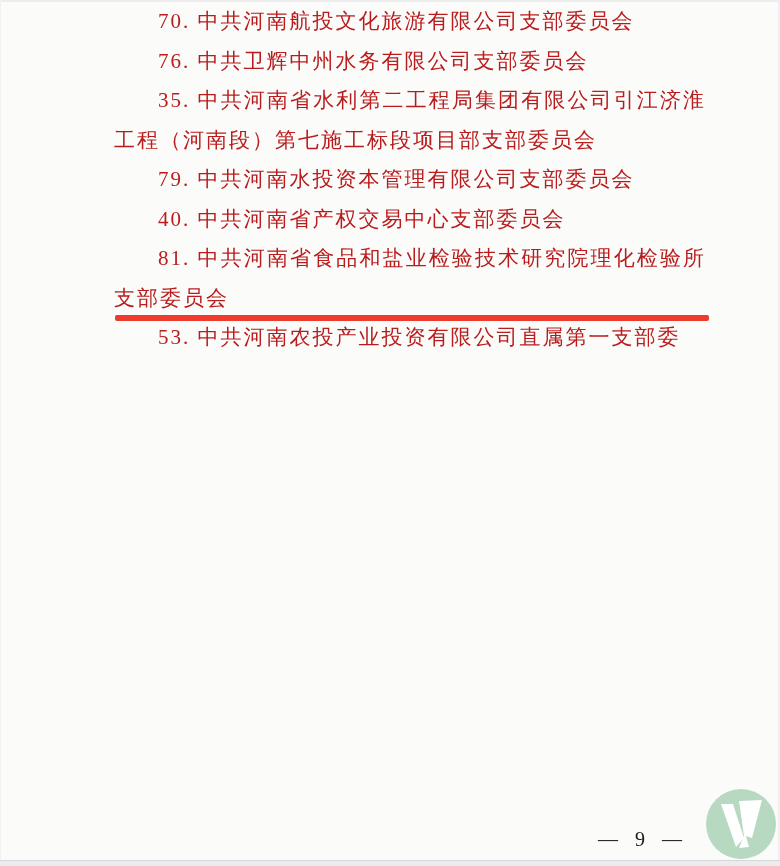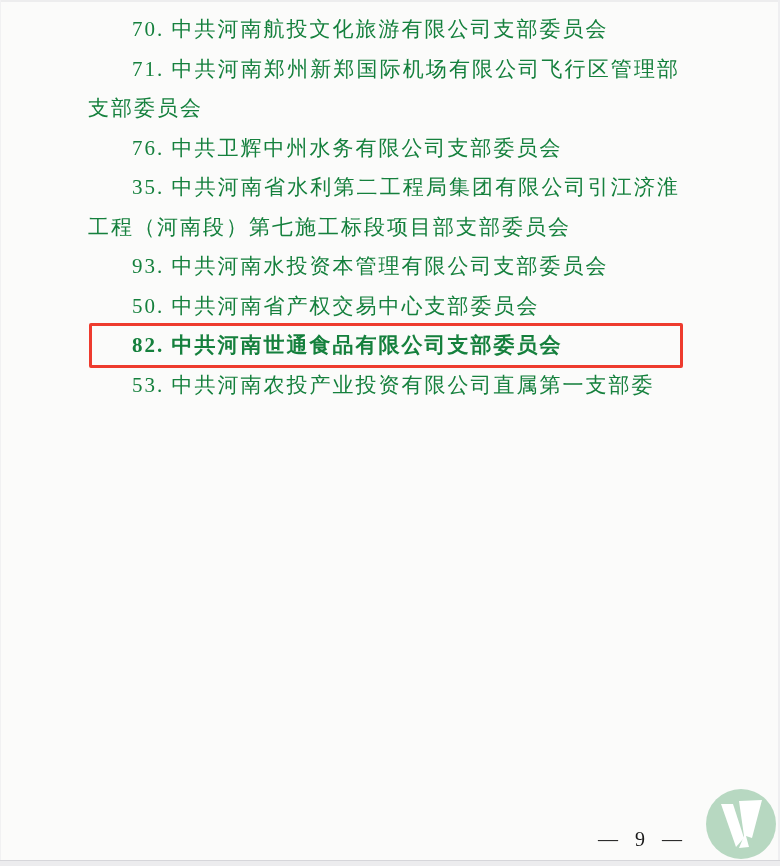--- a/index.html
+++ b/index.html
@@ -11,23 +11,22 @@
     font-family:"Liberation Serif","DejaVu Serif",serif;
   }
   
   .edge-top{position:absolute;left:0;top:0;width:780px;height:2px;background:#ededee;}
   .edge-right{position:absolute;right:0;top:0;width:2px;height:866px;background:#efeff1;}
   .edge-left{position:absolute;left:0;top:0;width:1px;height:866px;background:#f1f1f2;}
   .edge-bottom{position:absolute;left:0;bottom:0;width:780px;height:5px;background:#ececee;border-top:1px solid #d6d6da;}
 
   .doc-body{
     position:absolute;
-    left:88px;top:2px;width:592px;
-    color:#15803d;
-    margin-top:8px;
+    left:114px;top:2px;width:592px;
+    color:#b91c1c;
   }
   .committee-item{
     margin:0;
     font-size:21px;
     line-height:39.5px;
     letter-spacing:2px;
     text-indent:44px;
     text-align:justify;
     position:relative;
   }
@@ -70,41 +69,40 @@
   <div class="edge-left"></div>
   <div class="edge-right"></div>
 
   <div class="doc-body">
       <p class="committee-item">
       
       <span>70. 中共河南航投文化旅游有限公司支部委员会</span>
     </p>
       <p class="committee-item">
       
-      <span>71. 中共河南郑州新郑国际机场有限公司飞行区管理部支部委员会</span>
-    </p>
-      <p class="committee-item">
-      
       <span>76. 中共卫辉中州水务有限公司支部委员会</span>
     </p>
       <p class="committee-item">
       
       <span>35. 中共河南省水利第二工程局集团有限公司引江济淮工程（河南段）第七施工标段项目部支部委员会</span>
     </p>
       <p class="committee-item">
       
-      <span>93. 中共河南水投资本管理有限公司支部委员会</span>
+      <span>79. 中共河南水投资本管理有限公司支部委员会</span>
     </p>
       <p class="committee-item">
       
-      <span>50. 中共河南省产权交易中心支部委员会</span>
+      <span>40. 中共河南省产权交易中心支部委员会</span>
+    </p>
+      <p class="committee-item">
+      
+      <span>81. 中共河南省食品和盐业检验技术研究院理化检验所支部委员会</span>
     </p>
       <p class="committee-item highlighted bold">
       <span class="highlight-box" style="border-color: rgb(238, 59, 46);"></span>
-      <span>82. 中共河南世通食品有限公司支部委员会</span>
     </p>
       <p class="committee-item">
       
       <span>53. 中共河南农投产业投资有限公司直属第一支部委</span>
     </p>
     </div>
 
   <div class="page-number">— 9 —</div>
 
   <div class="watermark" style="background: rgb(183, 216, 193);">

